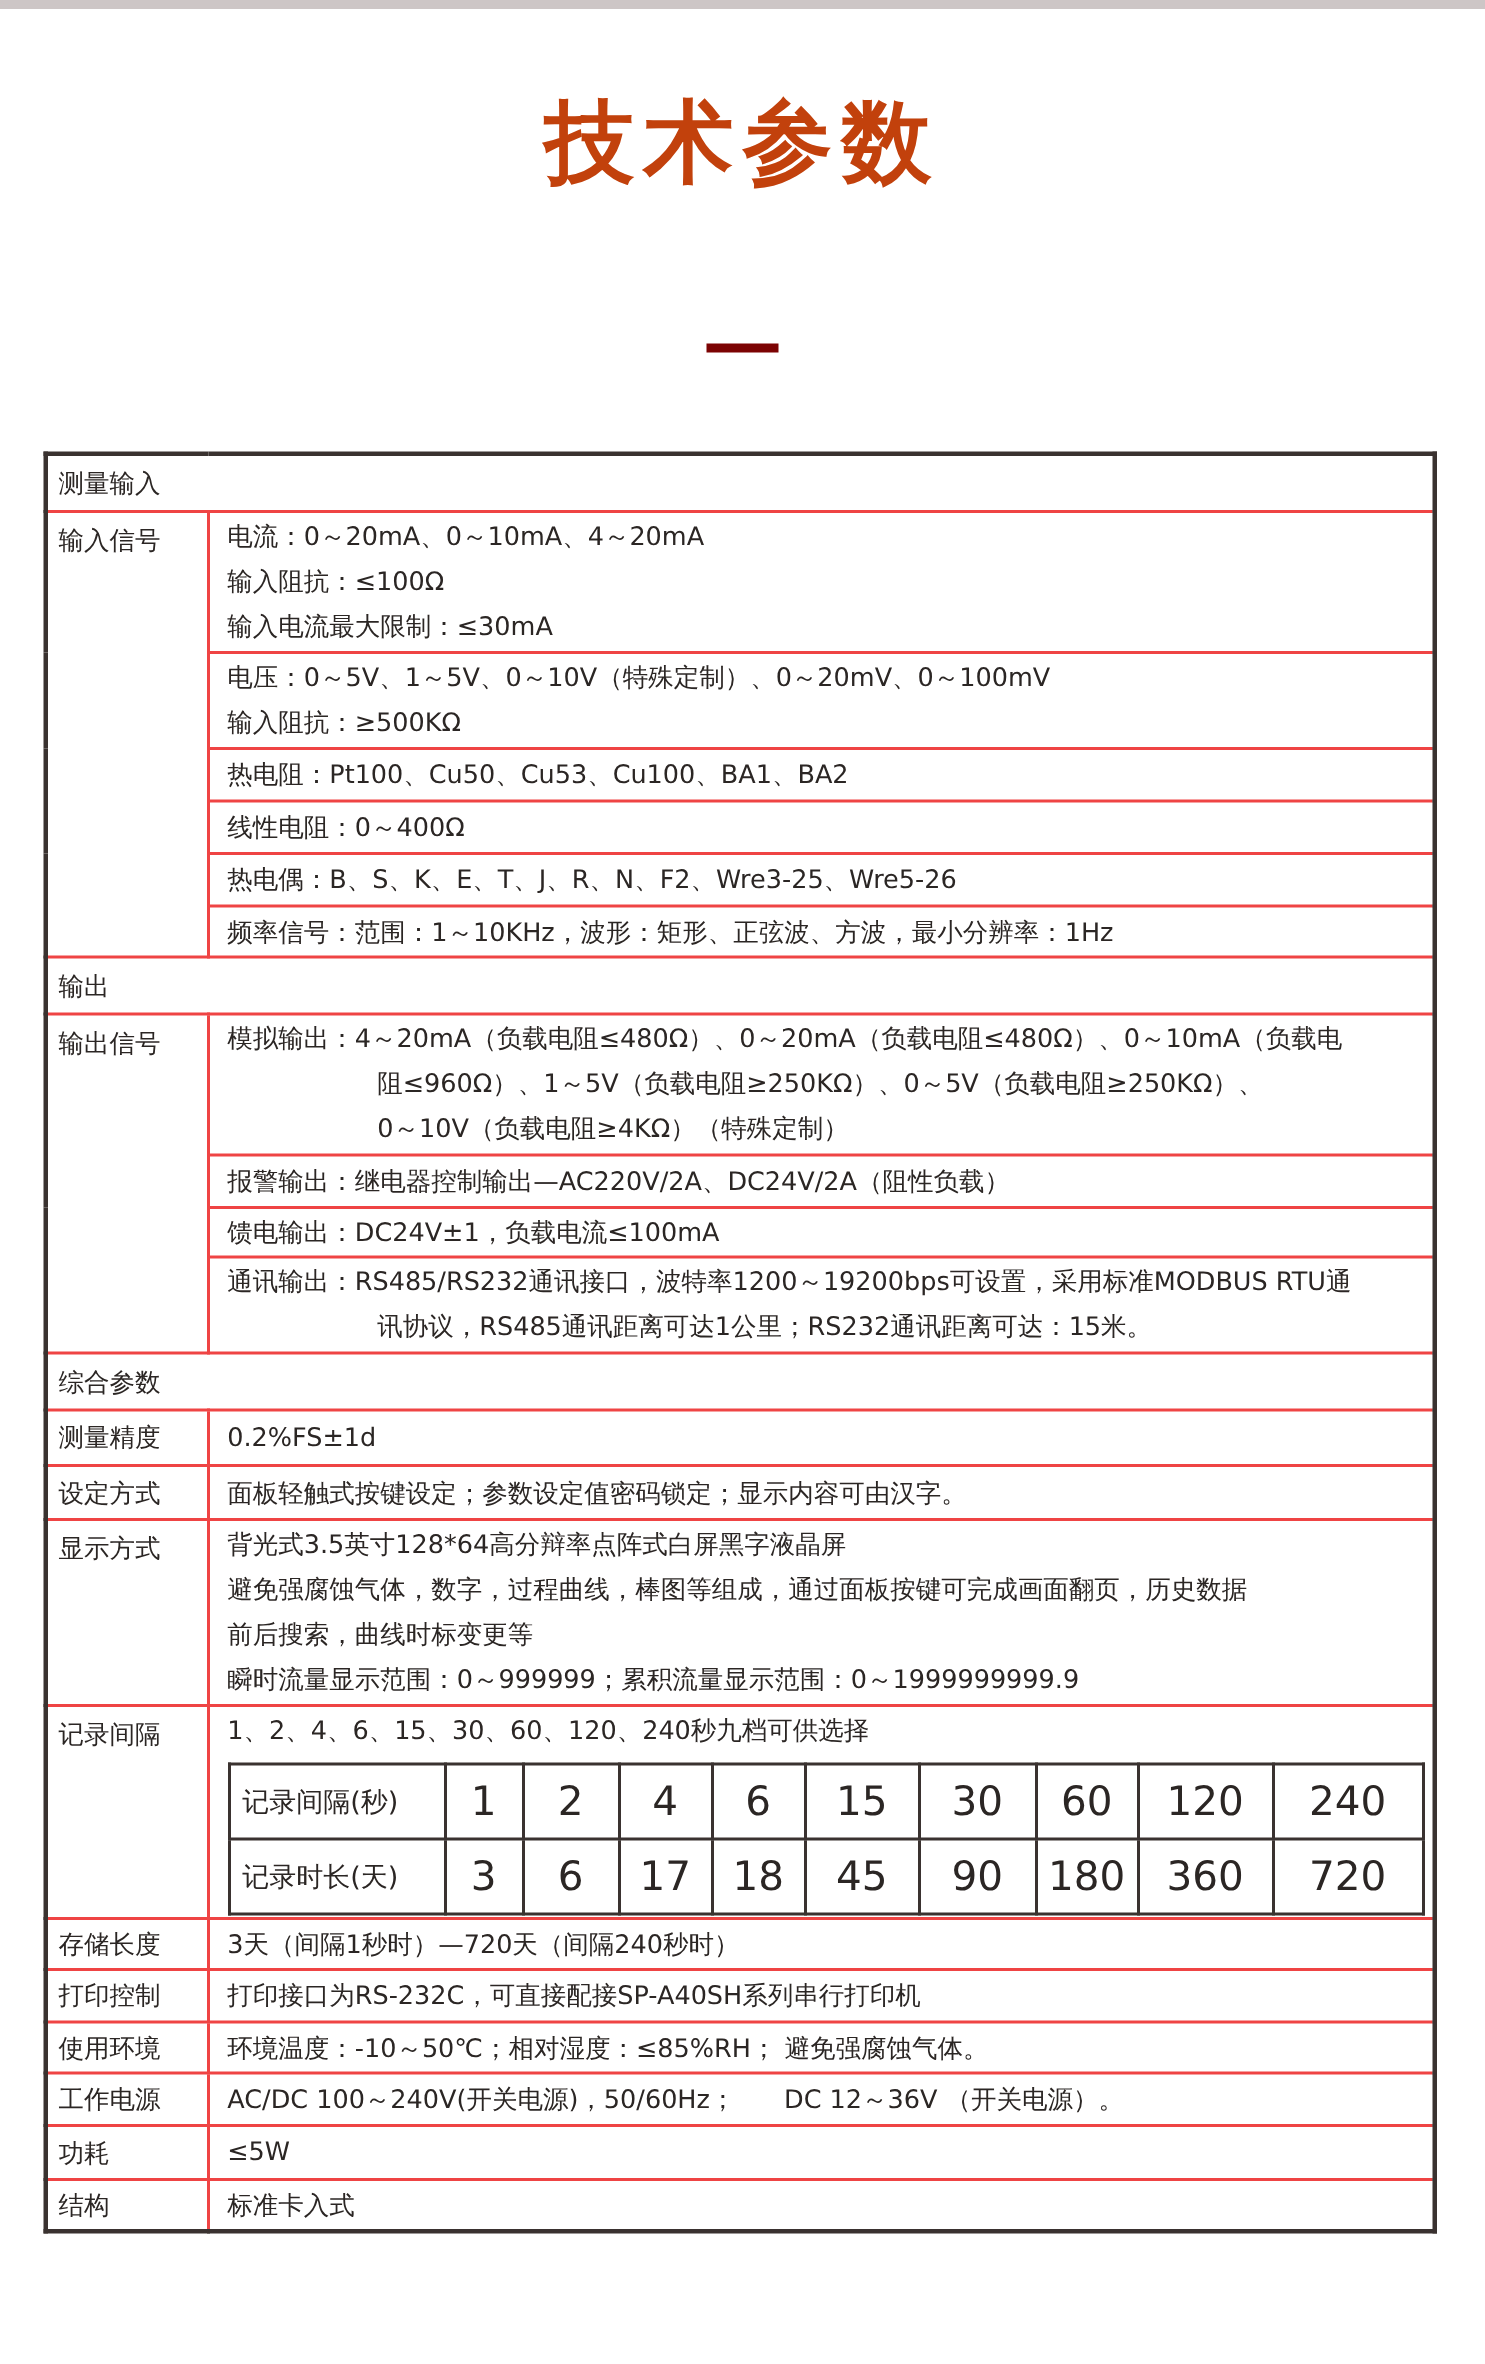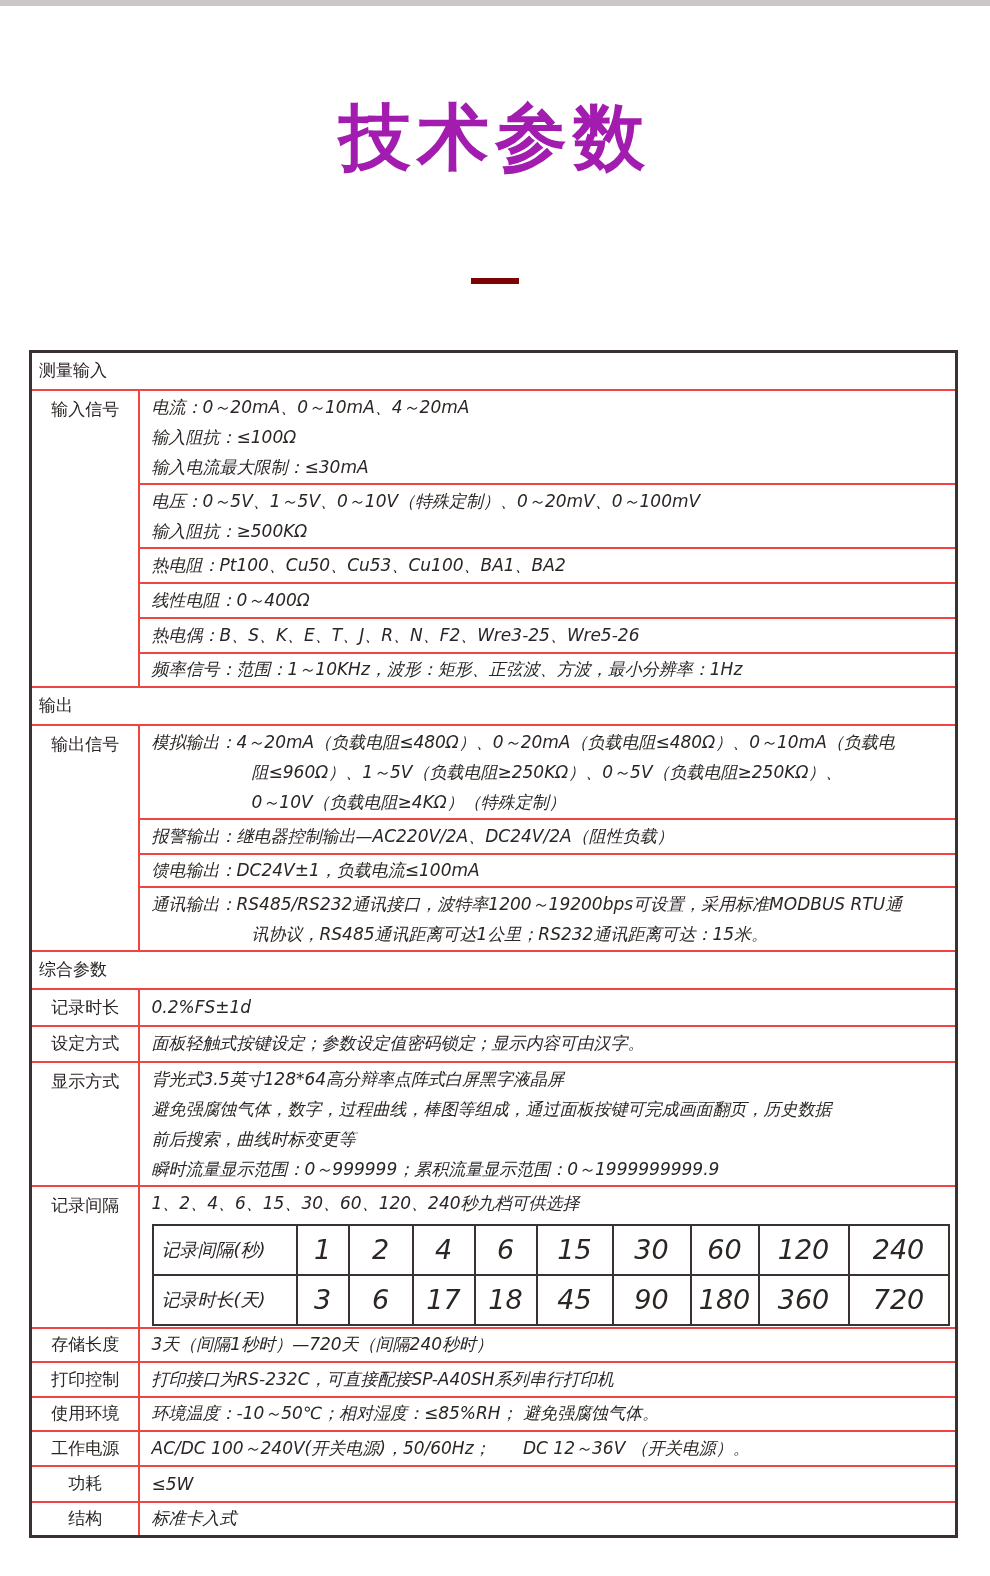--- a/index.html
+++ b/index.html
@@ -3,36 +3,36 @@
 <meta charset="utf-8">
 <style>
   html,body{margin:0;padding:0;}
   body{
     width:990px;height:1576px;background:#ffffff;position:relative;
     font-family:"DejaVu Sans","Liberation Sans",sans-serif;
     color:#262220;-webkit-font-smoothing:antialiased;
   }
   .top-bar{position:absolute;top:0;left:0;width:990px;height:6px;background:#cdc6c6;}
   .page-title{
-    margin:0;padding-top:100px;text-align:center;
-    font-size:72px;line-height:1.05;font-weight:900;letter-spacing:6px;color:#a21caf;
+    margin:0;padding-top:64px;text-align:center;
+    font-size:60px;line-height:1.05;font-weight:900;letter-spacing:6px;color:#c2410c;
   }
   .title-divider{width:48px;height:6px;background:#7c0303;margin:102px auto 0 auto;}
   .spec-table{
     border-collapse:collapse;table-layout:fixed;
     width:929px;margin:66px 0 0 29px;
     border:3px solid #3a3230;
     font-size:17px;color:#2b2624;
   }
   .spec-table td{border:2px solid #ef4444;vertical-align:middle;overflow:hidden;}
   .c-label{width:108px;}
   td.sec{padding:4px 6px 4px 7px;height:28px;}
-  td.lbl{padding:2px 6px 2px 7px;text-align:center;}
+  td.lbl{padding:2px 6px 2px 7px;}
   td.lbl.top{vertical-align:top;padding-top:7px;}
-  td.val{padding:1px 4px 1px 12px;font-style:italic;}
+  td.val{padding:1px 4px 1px 12px;}
   .ln{line-height:30px;white-space:pre-wrap;}
   .ln.ind{padding-left:100px;}
   tr.h31 td{height:31px;}
   tr.h30 td{height:30px;}
   tr.h29 td{height:29px;}
   tr.h28 td{height:28px;}
   td.record-cell{vertical-align:top;}
   .inner-table{
     border-collapse:collapse;table-layout:fixed;margin-top:6px;
     border:2px solid #3a3230;
@@ -111,21 +111,21 @@
         <div class="ln">通讯输出：RS485/RS232通讯接口，波特率1200～19200bps可设置，采用标准MODBUS RTU通</div>
         <div class="ln ind">讯协议，RS485通讯距离可达1公里；RS232通讯距离可达：15米。</div>
       </td>
     </tr>
 
     <tr>
       <td class="sec" colspan="2">综合参数</td>
     </tr>
 
     <tr class="h31">
-      <td class="lbl">记录时长</td>
+      <td class="lbl">测量精度</td>
       <td class="val">0.2%FS±1d</td>
     </tr>
     <tr class="h30">
       <td class="lbl">设定方式</td>
       <td class="val">面板轻触式按键设定；参数设定值密码锁定；显示内容可由汉字。</td>
     </tr>
 
     <tr>
       <td class="lbl top">显示方式</td>
       <td class="val">

